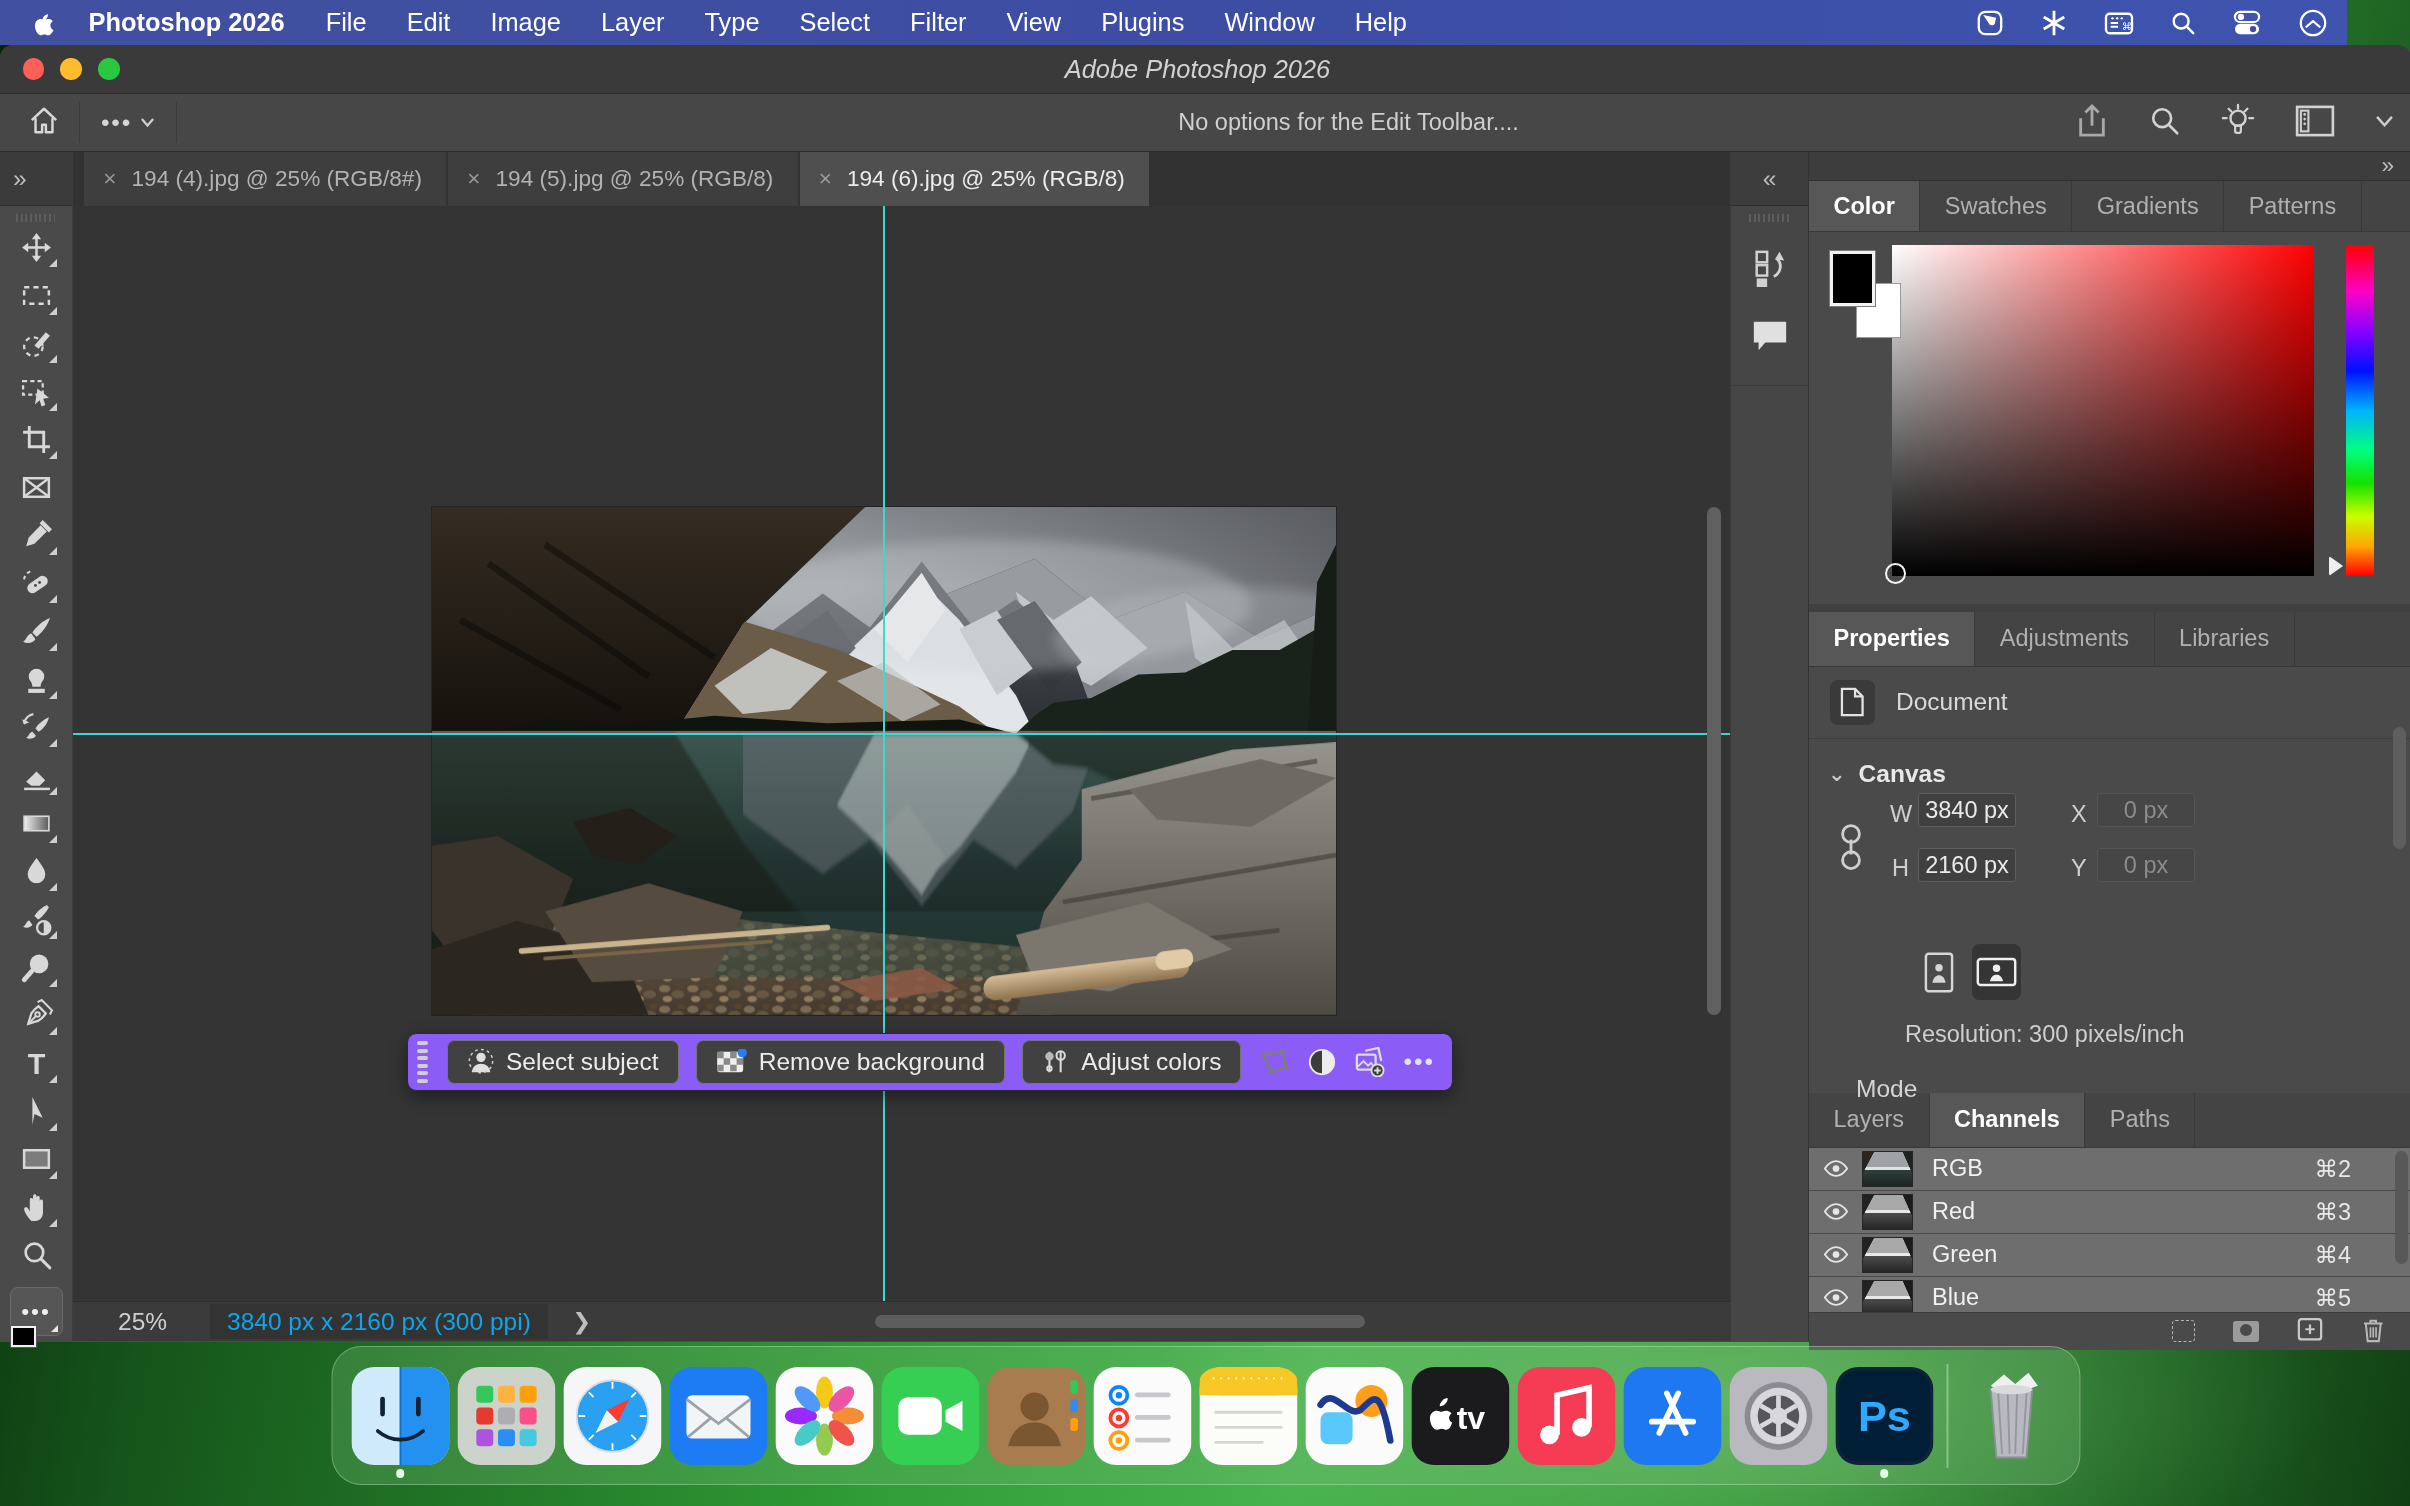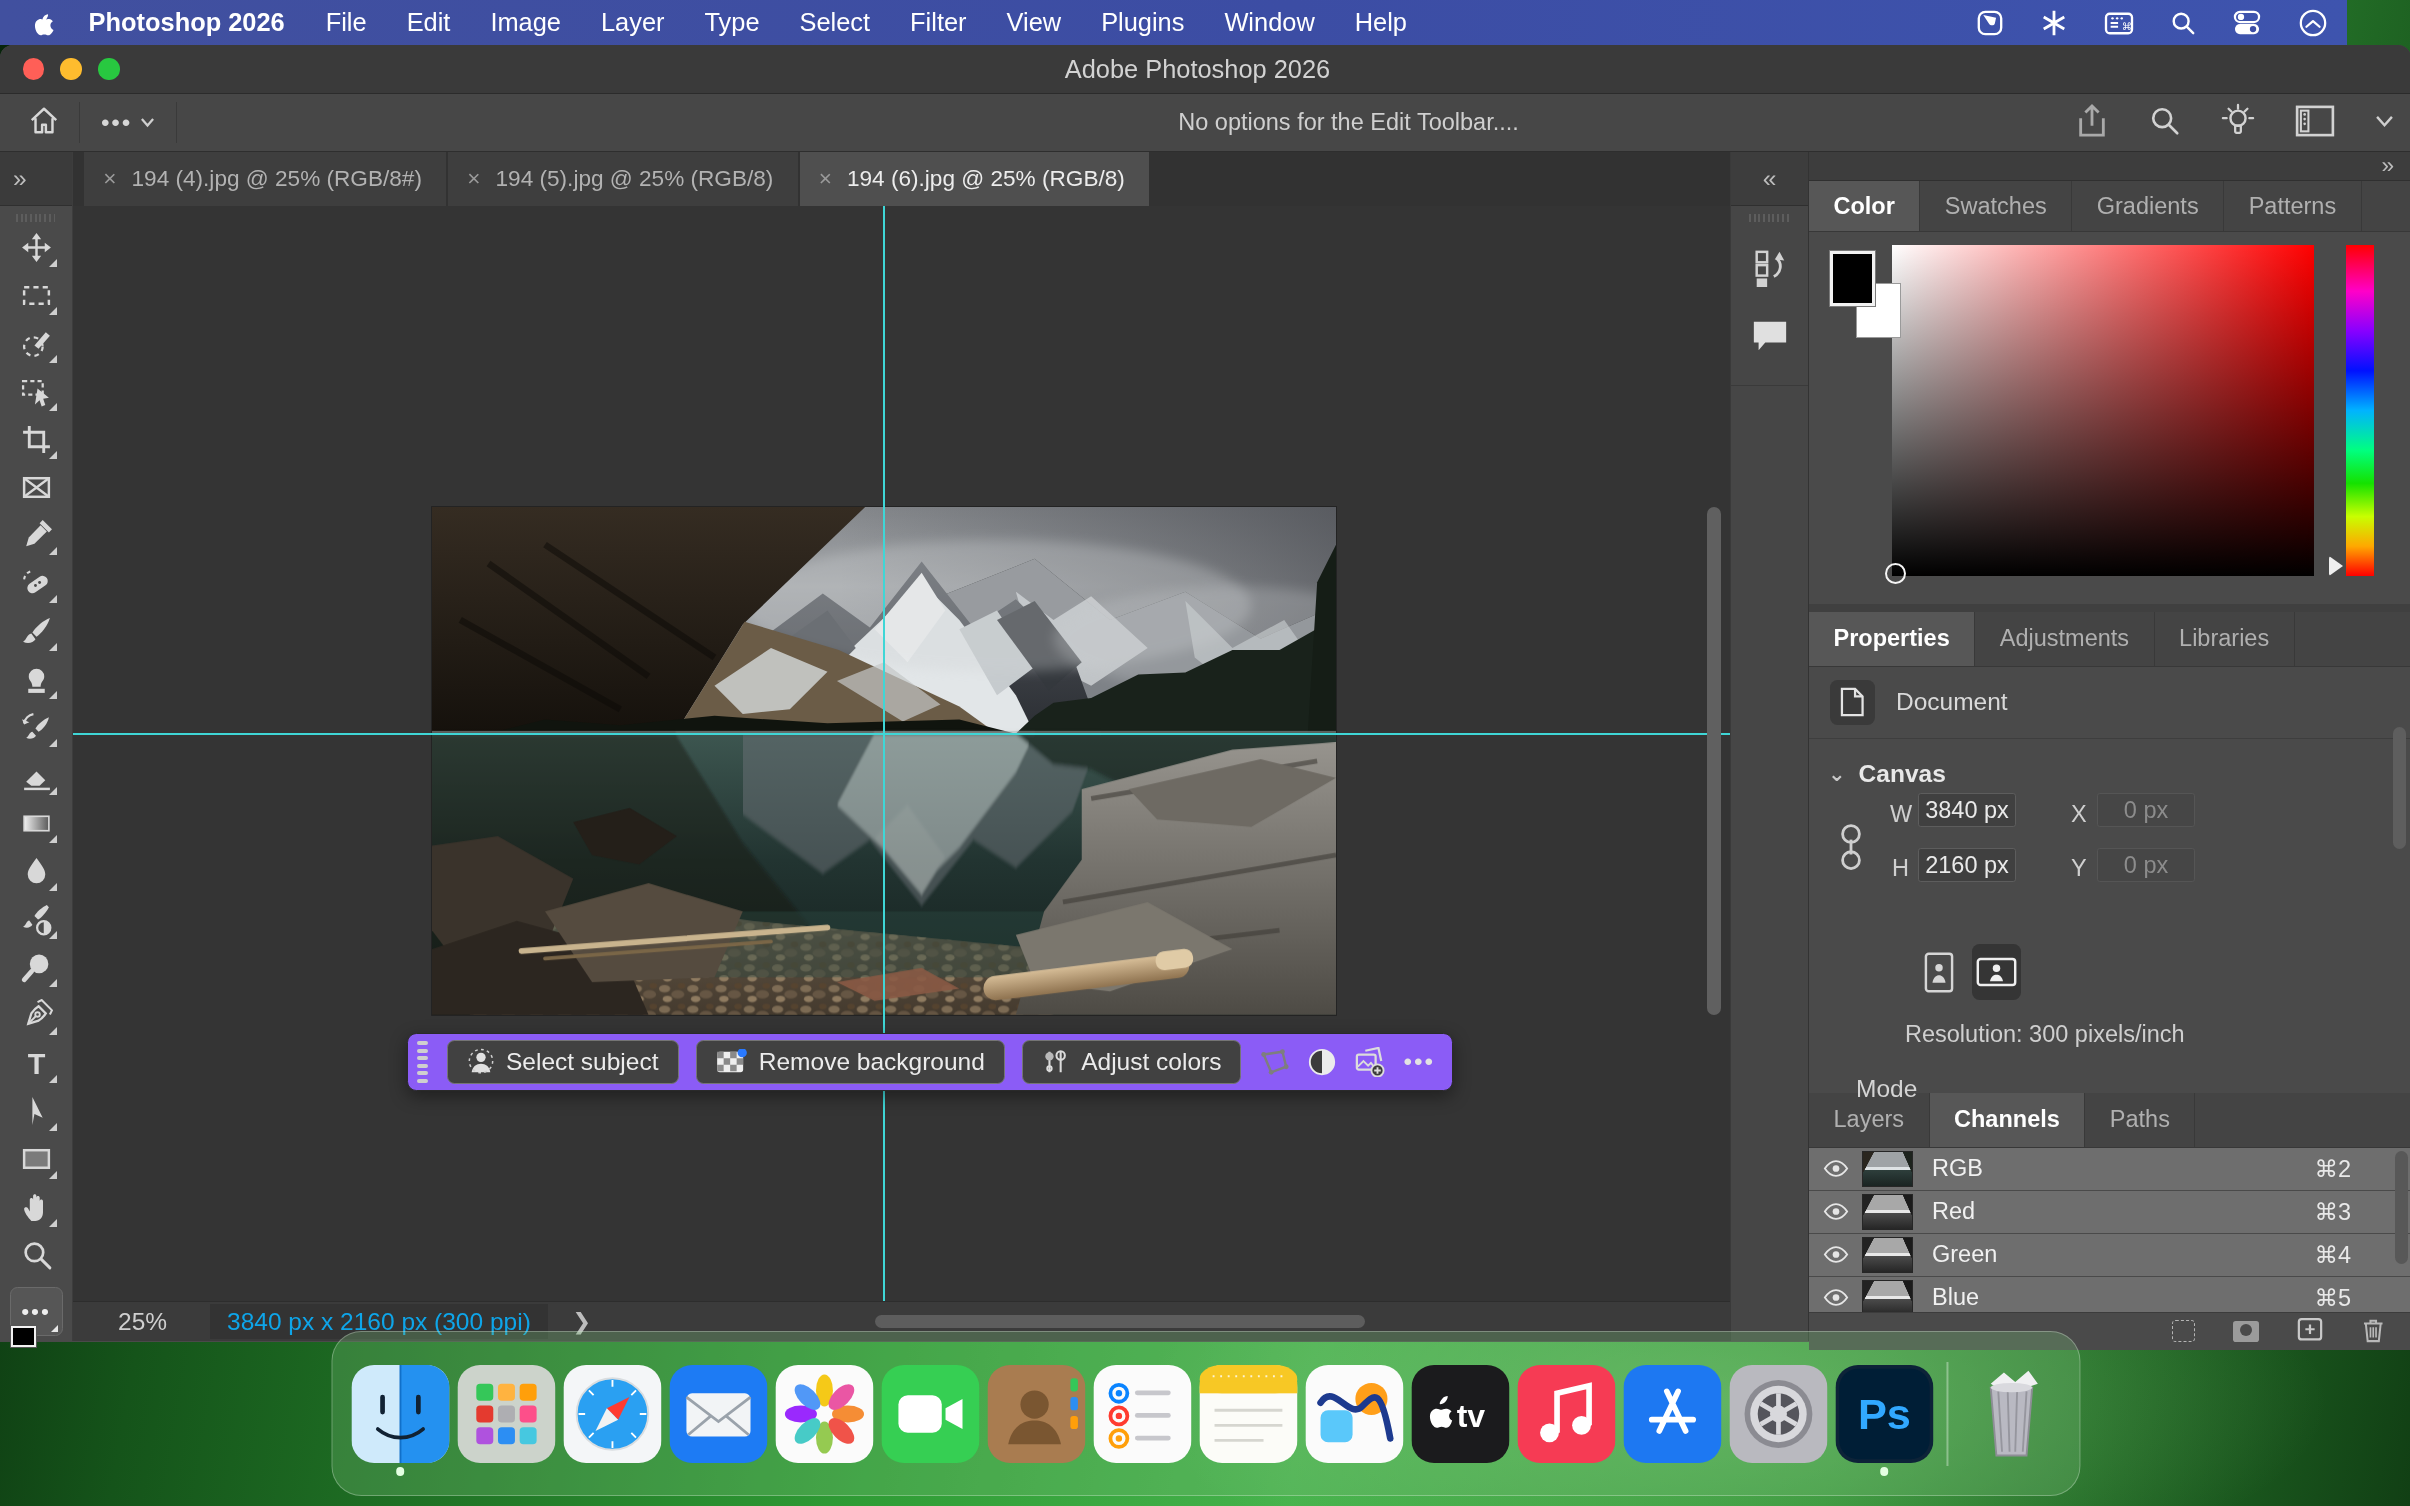--- a/index.html
+++ b/index.html
@@ -15,21 +15,21 @@
     background:linear-gradient(90deg,#41509f,#3c4da4 55%,#3e54ae); display:flex; align-items:center; color:#fff; font-size:25.4px; }
   .menubar .apple { margin:0 34px 0 32px; display:flex; }
   .menubar .appname { font-weight:bold; margin-right:41px; }
   .menubar .mitem { margin-right:40px; }
   .menubar .spacer { flex:1; }
   .menubar .sticon { margin-right:36px; display:flex; align-items:center; }
 
   
   .window { position:absolute; top:45px; left:0; width:2411px; height:1297px; background:#4a4a4a; z-index:30; border-radius:13px 13px 0 0; }
   .titlebar { position:relative; height:49px; background:#3a3a3a; border-radius:13px 13px 0 0; border-bottom:0.9px solid #2b2b2b; }
-  .titlebar .title { position:absolute; left:0; right:16px; top:0; height:49px; line-height:49px; text-align:center; color:#d2d2d2; font-size:25.4px; }
+  .titlebar .title { position:absolute; left:0; right:16px; top:0; height:49px; line-height:49px; text-align:center; color:#d2d2d2; font-size:25.4px;font-style:italic; }
   .lights { position:absolute; left:22.6px; top:13px; display:flex; gap:16px; }
   .light { width:21.7px; height:21.7px; border-radius:50%; }
   .light.red{background:#ff5f57}.light.yellow{background:#febc2e}.light.green{background:#28c840}
 
   .optionsbar { position:relative; height:58px; background:#474747; border-bottom:0.9px solid #2e2e2e; display:flex; align-items:center; color:#d6d6d6; }
   .ob-home { margin:0 19px 0 28px; }
   .ob-div { width:0.9px; height:41px; background:#3a3a3a; }
   .ob-presets { display:flex; align-items:center; gap:7.5px; padding:0 21px; color:#d6d6d6; font-size:24.5px; letter-spacing:1.9px; }
   .ob-msg { position:absolute; left:50%; transform:translateX(-8%); color:#cfcfcf; font-size:23.5px; white-space:nowrap; }
   .ob-right { position:absolute; right:17px; display:flex; align-items:center; gap:40px; }
@@ -137,21 +137,21 @@
   .chname { font-size:23.5px; color:#f1f1f1; }
   .chkey { position:absolute; right:60px; font-size:23.5px; color:#e8e8e8; }
   .c-scroll { position:absolute; right:2.8px; top:3.8px; width:13px; height:113px; background:#585858; border-radius:6.6px; }
 
   .chan-bottom { height:38px; background:#4a4a4a; border-top:0.9px solid #3c3c3c; display:flex; align-items:center; justify-content:flex-end; gap:38px; padding-right:26px; flex:none; }
   .dashed-sq { width:22.6px; height:22.6px; border:1.9px dashed #b5b5b5; border-radius:3.8px; }
   .mask-ic { width:26px; height:21px; background:#9b9b9b; border-radius:2.8px; position:relative; }
   .mask-ic::after { content:""; position:absolute; left:7.5px; top:3.8px; width:12.2px; height:12.2px; background:#4a4a4a; border-radius:50%; }
 
   
-  .dock { position:absolute; left:50%; transform:translateX(-50%); bottom:11px; height:165px; z-index:45;
+  .dock { position:absolute; left:50%; transform:translateX(-50%); bottom:22px; height:139px; z-index:45;
     background:rgba(120,190,120,.30); border:1.9px solid rgba(255,255,255,.28); border-radius:30px;
     display:flex; align-items:center; padding:0 19px; gap:8px; backdrop-filter:none; }
   .dapp { position:relative; width:98px; height:98px; flex:none; }
   .dapp svg { width:98px; height:98px; display:block; }
   .rundot { position:absolute; left:50%; transform:translateX(-50%); bottom:-13px; width:8.5px; height:8.5px; border-radius:50%; background:#e4ffe2; }
   .ddiv { width:1.9px; height:104px; background:rgba(255,255,255,.35); flex:none; margin:0 5.6px; }
 
   svg text { font-family:"Liberation Sans","DejaVu Sans",sans-serif; }
 </style>
 </head>

